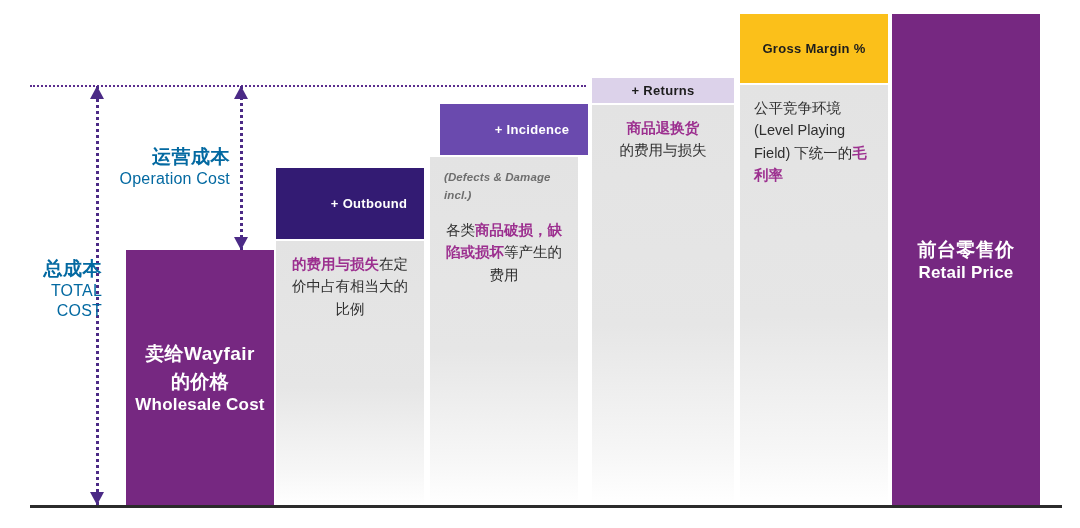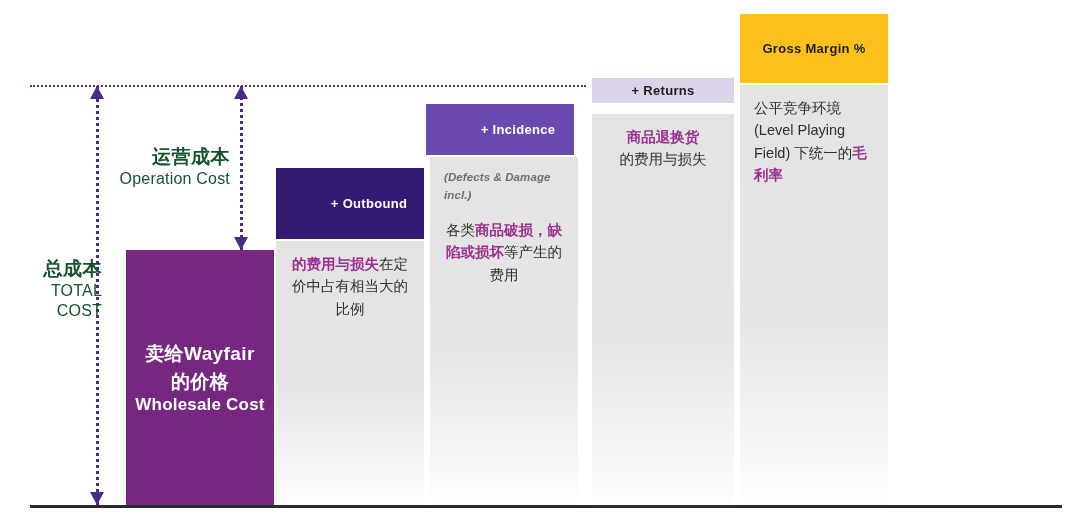--- a/index.html
+++ b/index.html
@@ -67,21 +67,21 @@
   }
   .arrow-down {
     bottom: 0;
     border-top: 13px solid #4b2a86;
   }
 
   
   .side-label {
     position: absolute;
     text-align: right;
-    color: #14532d;
+    color: #0369a1;
     line-height: 1.25;
   }
   .side-label .cn {
     font-size: 19px;
     font-weight: bold;
     letter-spacing: 0.5px;
   }
   .side-label .en {
     font-size: 16px;
     font-weight: normal;
@@ -194,44 +194,50 @@
   <div class="col">
     <div class="col-header" style="left:276px; top:168px; width:148px; height:71px; background:#331B73; color:#ffffff; position:absolute;padding-left:38px;">
       <span>+ Outbound</span>
     </div>
     <div class="col-body" style="left:276px; top:241px; width:148px; height:264px; position:absolute;">
       <span class="hl-magenta">的费用与损失</span><span>在定价中占有相当大的比例</span>
     </div>
   </div>
 
   <div class="col">
-    <div class="col-header" style="left:426px; top:104px; width:148px; height:51px; background:#6A4AAE; color:#ffffff; position:absolute;padding-left:36px;">
+    <div class="col-header" style="left:440px; top:104px; width:148px; height:51px; background:#6A4AAE; color:#ffffff; position:absolute;padding-left:36px;">
       <span>+ Incidence</span>
     </div>
     <div class="col-body" style="left:430px; top:157px; width:148px; height:348px; position:absolute;">
       <span class="note-italic">(Defects &amp; Damage incl.)</span>
       <span>各类</span><span class="hl-magenta">商品破损，缺陷或损坏</span><span>等产生的费用</span>
     </div>
   </div>
 
   <div class="col">
     <div class="col-header" style="left:592px; top:78px; width:142px; height:25px; background:#DCD2EA; color:#1d1d1d; position:absolute;">
       <span>+ Returns</span>
     </div>
-    <div class="col-body" style="left:592px; top:105px; width:142px; height:400px; position:absolute;margin-top:9px;">
+    <div class="col-body" style="left:592px; top:105px; width:142px; height:400px; position:absolute;">
       <span class="hl-magenta">商品退换货</span><br>
       <span>的费用与损失</span>
     </div>
   </div>
 
   <div class="col">
     <div class="col-header" style="left:740px; top:14px; width:148px; height:69px; background:#FBC01A; color:#1d1d1d; position:absolute;">
       <span>Gross Margin %</span>
     </div>
     <div class="col-body left-align" style="left:740px; top:85px; width:148px; height:420px; position:absolute;">
       <span>公平竞争环境</span><span>(Level Playing Field) 下统一的</span><span class="hl-magenta">毛利率</span>
     </div>
   </div>
 
+  <div class="block" style="left:892px; top:14px; width:148px; height:491px; background:#762881;">
+    <div>
+      <div class="cn">前台零售价</div>
+      <div class="en">Retail Price</div>
+    </div>
+  </div>
 
   <div class="baseline"></div>
 
 </div>
 
 </body></html>

